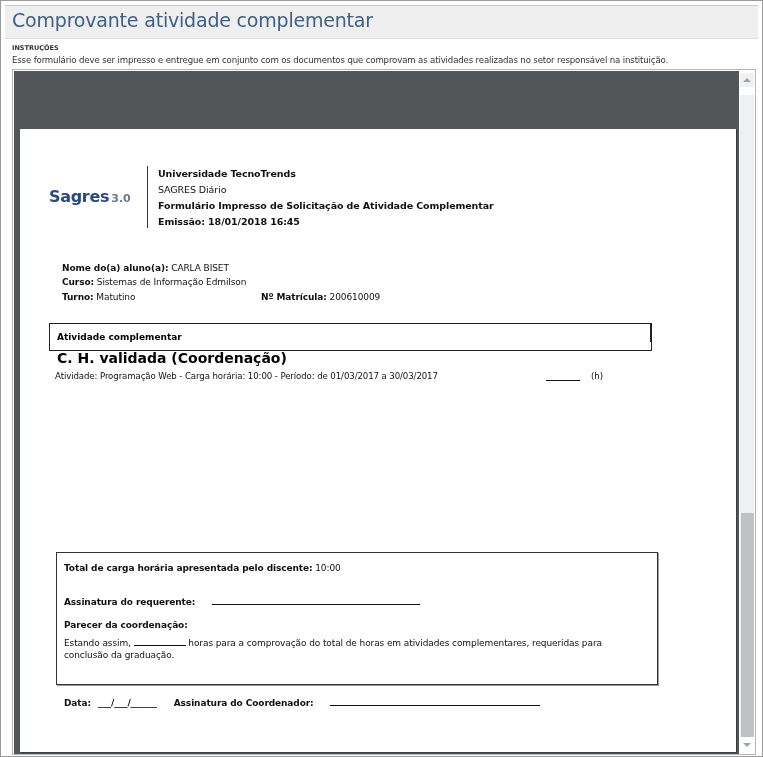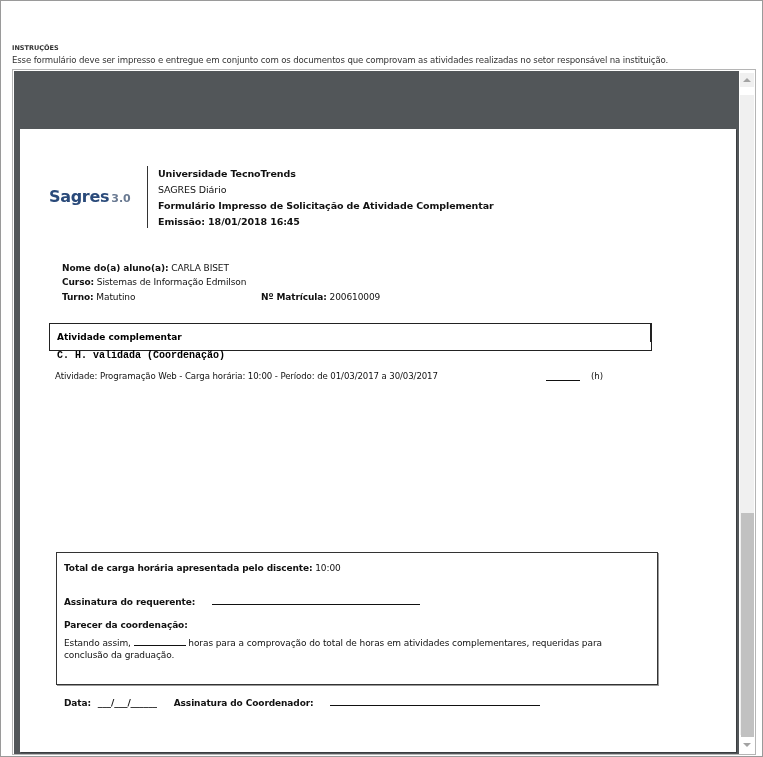--- a/index.html
+++ b/index.html
@@ -70,37 +70,40 @@
   .b { font-weight: bold; }
 
   .field { position: absolute; font-size: 9px; color: #111; white-space: nowrap; letter-spacing: -0.1px; }
   .field .lbl { font-weight: bold; }
 
   .act-table {
     position: absolute; left: 29px; top: 194px; width: 603px; height: 28px;
     border: 1px solid #222; display: flex; flex-direction: column;
   }
   .act-col1 { flex: 1; border-right: 1px solid #222; font-size: 9px; font-weight: bold; padding: 8px 0 0 7px; white-space: nowrap; }
-  .act-col2 { width: 159px; font-size: 10px; font-weight: bold; padding: 8px 0 0 7px; white-space: nowrap; font-family: Liberation Mono, monospace; }
+  .act-col2 { width: 159px; font-size: 14px; font-weight: bold; padding: 8px 0 0 7px; white-space: nowrap; }
 
   .act-row { position: absolute; left: 35px; top: 242px; font-size: 8.6px; color: #111; white-space: nowrap; letter-spacing: -0.1px; }
   .ch-blank { position: absolute; left: 526px; top: 242px; width: 34px; height: 10px; border-bottom: 1px solid #111; }
   .ch-unit { position: absolute; left: 571px; top: 242px; font-size: 8.6px; color: #111; }
 
   .summary {
     position: absolute; left: 36px; top: 423px; width: 602px; height: 133px;
     border: 1px solid #333; box-shadow: 1px 1px 0 #999;
   }
   .sum-line { position: absolute; left: 7px; font-size: 9px; color: #111; white-space: nowrap; letter-spacing: -0.1px; }
   .blank { display: inline-block; border-bottom: 1px solid #111; height: 9px; vertical-align: baseline; }
 </style>
 </head>
 <body>
 
 <div class="outer">
+  <div class="header">
+    <div class="header-title">Comprovante atividade complementar</div>
+  </div>
 
   <div class="instr-label">INSTRUÇÕES</div>
   <div class="instr-text">Esse formulário deve ser impresso e entregue em conjunto com os documentos que comprovam as atividades realizadas no setor responsável na instituição.</div>
 
   <div class="viewer">
     <div class="viewer-bg"></div>
 
     <div class="scrollbar">
       <div class="scroll-up">
         <div class="tri-up"></div>

